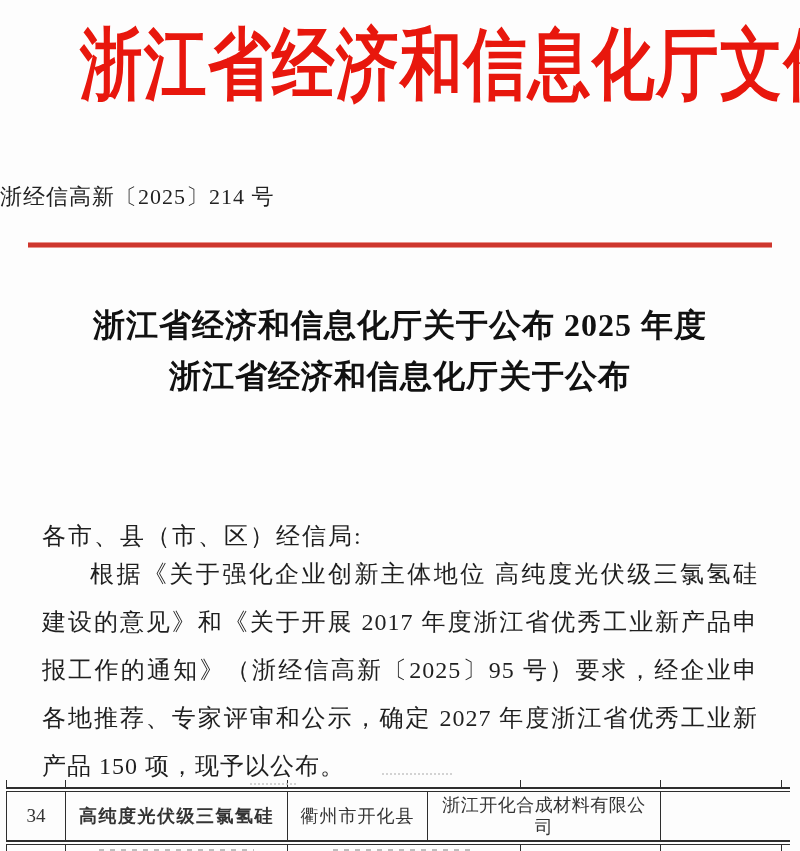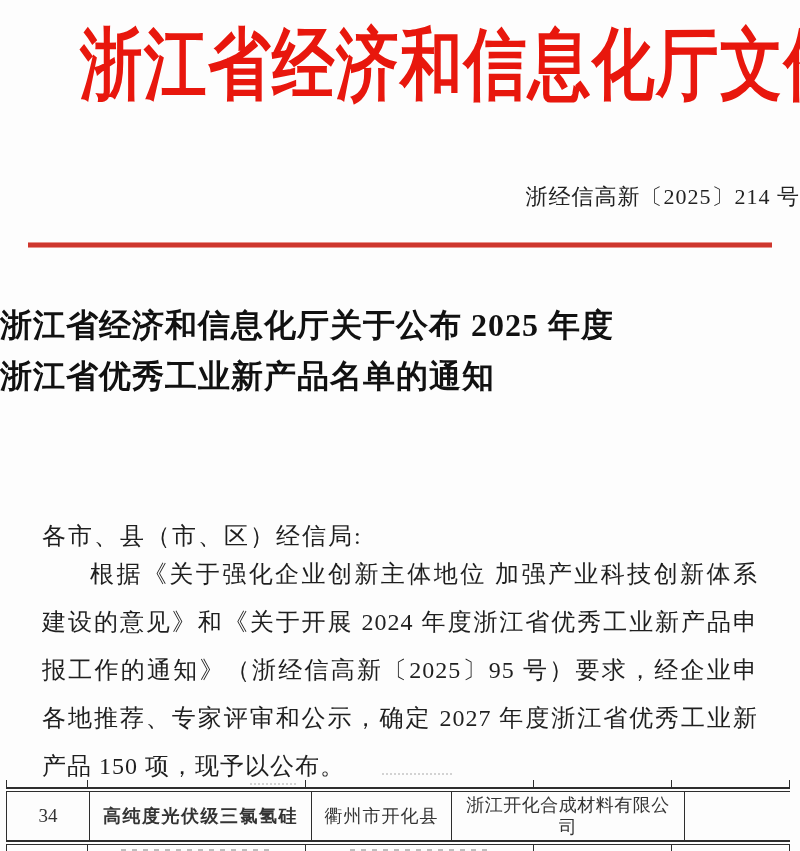--- a/index.html
+++ b/index.html
@@ -34,41 +34,41 @@
     transform: scaleX(0.80);
     transform-origin: 50% 50%;
     letter-spacing: 2px;
     line-height: 1.1;
   }
   .doc-number {
     position: absolute;
     top: 182px;
     left: 0;
     width: 100%;
-    text-align: right;
+    text-align: left;
     font-size: 22px;
     letter-spacing: 1px;
     color: #222;
   }
   .red-divider {
     position: absolute;
     top: 243px;
     left: 28px;
     width: 744px;
     height: 4px;
     background: var(--line-red);
     box-shadow: 0 -1px 0 #e8928c, 0 1px 0 #e8928c;
   }
   
   .notice-title {
     position: absolute;
     top: 300px;
     left: 0;
     width: 100%;
-    text-align: left;
+    text-align: center;
     font-weight: bold;
     font-size: 32px;
     line-height: 51px;
     color: #111;
     letter-spacing: 1px;
   }
   
   .salutation {
     position: absolute;
     top: 520px;
@@ -118,21 +118,21 @@
   }
   .trow { display: flex; }
   .trow > .tcell {
     border-right: 1.6px solid var(--table-border);
     display: flex;
     align-items: center;
     justify-content: center;
     text-align: center;
   }
   .trow > .tcell:first-child { border-left: 1.6px solid var(--table-border); }
-  .c-no       { width: 84px; }
+  .c-no       { width: 60px; }
   .c-product  { width: 222px; letter-spacing: 1.5px; font-weight: bold; }
   .c-company  { width: 233px; line-height: 22px; padding: 0 14px; letter-spacing: 0.5px; }
   .c-region   { width: 140px; letter-spacing: 1px; }
   .c-category { width: 121px; letter-spacing: 1px; }
   .row-ghost-top {
     height: 9px;
     border-bottom: 2px solid var(--table-border);
     margin-bottom: 2px;
   }
   .row-main {
@@ -161,28 +161,28 @@
 <div class="page">
 
   <div class="letterhead">浙江省经济和信息化厅文件</div>
 
   <div class="doc-number">浙经信高新〔2025〕214 号</div>
 
   <div class="red-divider"></div>
 
   <div class="notice-title">
     <div>浙江省经济和信息化厅关于公布 2025 年度</div>
-    <div>浙江省优秀工业新产品名单的通知</div>
+    <div>浙江省经济和信息化厅关于公布</div>
   </div>
 
   <div class="salutation">各市、县（市、区）经信局:</div>
 
   <div class="paragraph">
-    <div class="para-line fill indent">根据《关于强化企业创新主体地位 加强产业科技创新体系</div>
-    <div class="para-line fill">建设的意见》和《关于开展 2024 年度浙江省优秀工业新产品申</div>
+    <div class="para-line fill indent">根据《关于强化企业创新主体地位 高纯度光伏级三氯氢硅</div>
+    <div class="para-line fill">建设的意见》和《关于开展 2017 年度浙江省优秀工业新产品申</div>
     <div class="para-line fill">报工作的通知》（浙经信高新〔2025〕95 号）要求，经企业申报、</div>
     <div class="para-line fill">各地推荐、专家评审和公示，确定 2027 年度浙江省优秀工业新</div>
     <div class="para-line">产品 150 项，现予以公布。</div>
   </div>
 
   <div class="doc-table">
 
     <div class="trow row-ghost-top">
       <div class="tcell c-no"></div>
       <div class="tcell c-product"></div>

